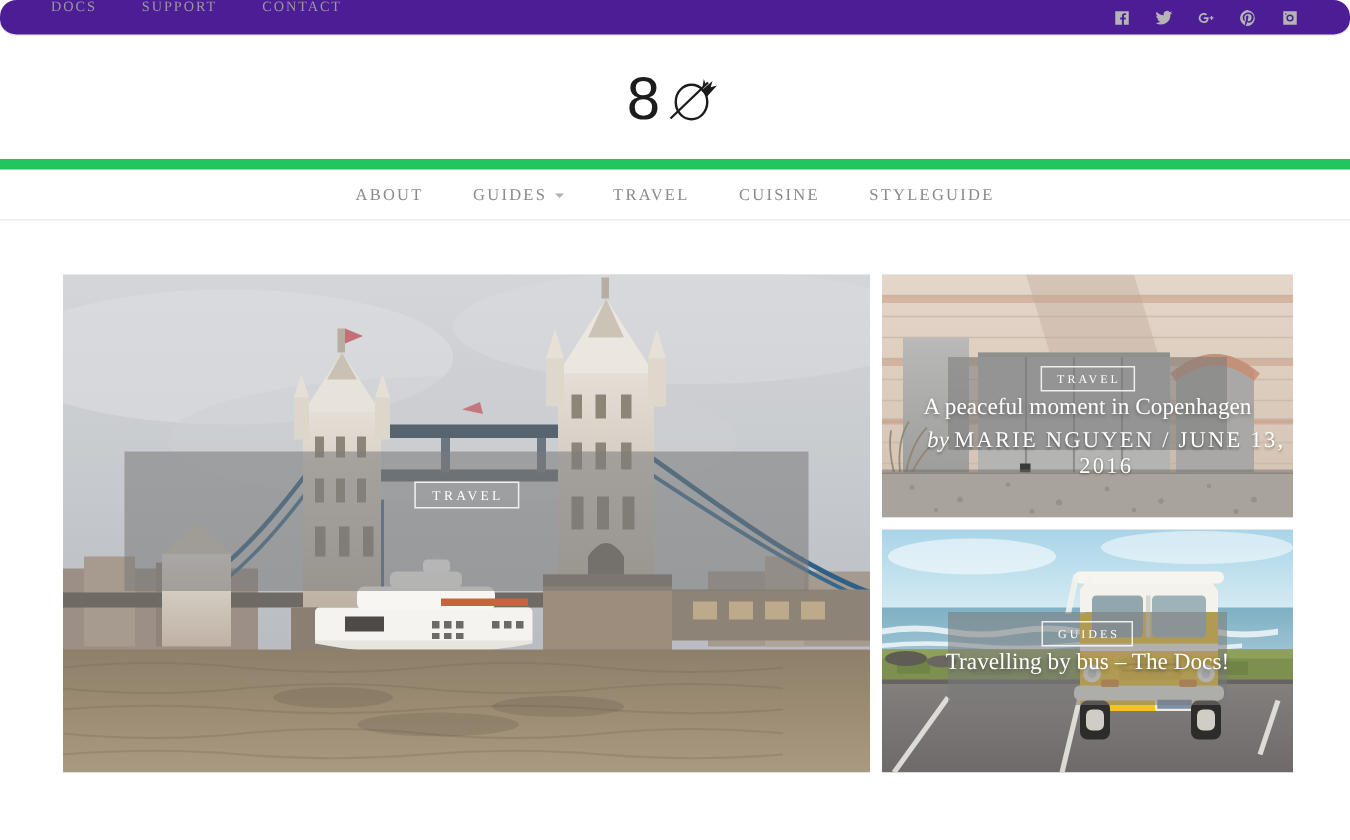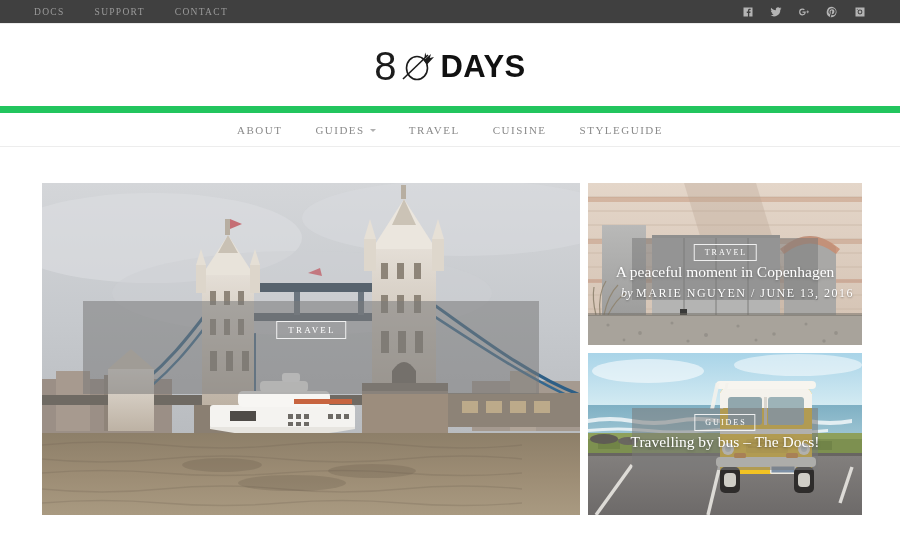--- a/index.html
+++ b/index.html
@@ -7,25 +7,25 @@
     width: 900px; height: 560px;
     background: #ffffff;
     font-family: "Liberation Serif", serif;
     overflow: hidden;
   }
 
   
   .topbar {
     height: 24px;
     display: flex;
-    align-items: center;
     justify-content: space-between;
     padding: 0 20px 0 34px;
     border-bottom: 1px solid #ececec;
-    background: #404040;
+    background: #4c1d95;
+    border-radius: 11px;
   }
   .topbar-links { display: flex; gap: 30px; }
   .topbar-link {
     font-family: "Liberation Serif", serif;
     font-size: 9.5px;
     letter-spacing: 1.3px;
     color: #9a9a9a;
     text-transform: uppercase;
     text-decoration: none;
     cursor: pointer;
@@ -181,21 +181,21 @@
   .card-meta {
     position: absolute;
     z-index: 4;
     width: 100%;
     text-align: center;
     color: #ffffff;
     font-family: "Liberation Serif", serif;
     text-transform: uppercase;
     text-shadow: 0 1px 2px rgba(0,0,0,0.4);
   }
-  .meta-sm { font-size: 12px; letter-spacing: 1.5px; top: 103px; padding-left: 25px; }
+  .meta-sm { font-size: 15px; letter-spacing: 1.5px; top: 103px; padding-left: 25px; }
   .meta-by {
     font-style: italic;
     text-transform: lowercase;
     letter-spacing: 0.4px;
     margin-right: 3px;
   }
 
   
   .card-lg .card-title, .card-lg .card-meta, .card-lg .badge { }
 </style>
@@ -239,21 +239,20 @@
 
 <div class="brand">
   <div class="logo-row">
     <span class="logo-8">8</span>
     <svg class="logo-globe" viewBox="0 0 40 40">
       <ellipse cx="20" cy="22" rx="10.5" ry="11.5" fill="none" stroke="#1c1c1c" stroke-width="1.6"></ellipse>
       <path d="M6 33 L31 9" stroke="#1c1c1c" stroke-width="1.6" fill="none"></path>
       <path d="M26.5 14.5 l7.5-6.5 -1.2 4.1 4.2 -1.1 -6.6 7.3 -1.5 -1.6 -2.4 -2.2z" fill="#1c1c1c"></path>
       <path d="M28.2 6.6 l1.6 4.6 -2.4 .6z" fill="#1c1c1c"></path>
     </svg>
-    <span class="logo-days">DAYS</span>
   </div>
 </div>
 
 <nav class="nav">
   <a class="nav-item">
     <span>ABOUT</span>
   </a>
   <a class="nav-item">
     <span>GUIDES</span>
     <i class="caret"></i>

